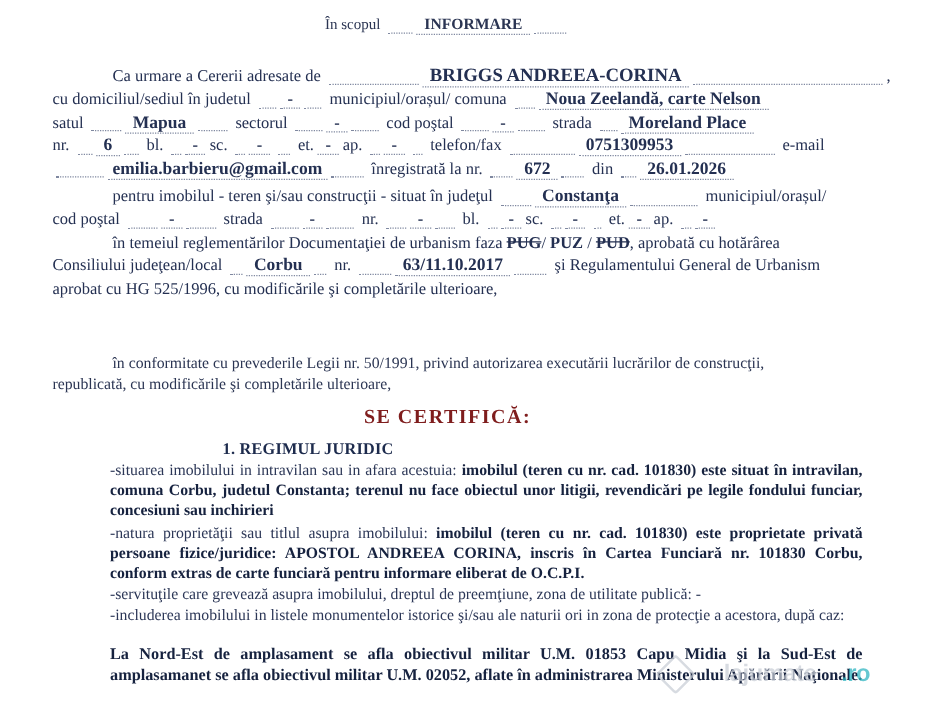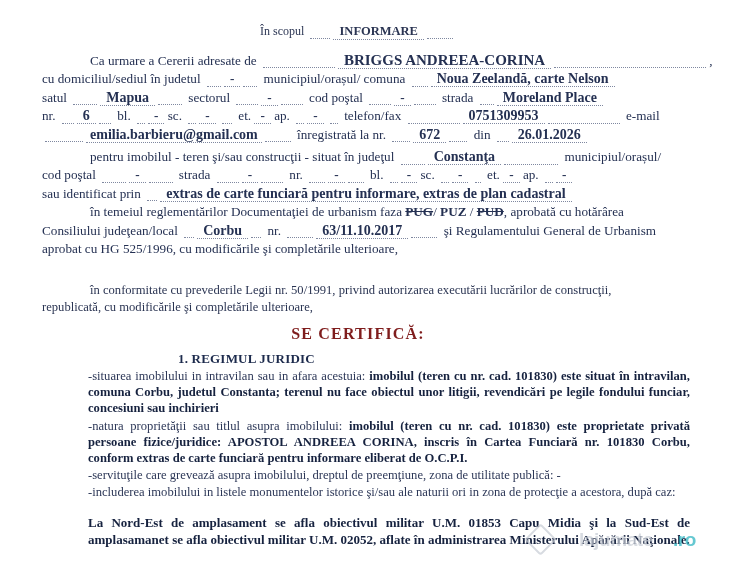--- a/index.html
+++ b/index.html
@@ -12,21 +12,21 @@
     height: 563px;
     overflow: hidden;
     font-family: "Liberation Serif", "DejaVu Serif", serif;
     color: #1f2a44;
     position: relative;
   }
   .page {
     position: relative;
     width: 716px;
     height: 563px;
-    padding: 12px;
+    padding: 0;
     box-sizing: border-box;
   }
   
   .top-cut {
     position: absolute;
     top: 0px;
     left: 0;
     width: 751px;
     height: 6px;
     overflow: hidden;
@@ -248,24 +248,20 @@
       <span class="fill" style="width:8px"></span><span class="val">-</span>
       <span>sc.</span>
       <span class="fill" style="width:8px"></span><span class="val">-</span>
       <span class="fill" style="width:6px"></span>
       <span>et.</span>
       <span class="val">-</span>
       <span>ap.</span>
       <span class="fill" style="width:8px"></span><span class="val">-</span>
     </div>
 
-    <div class="para-line">
-      <span>sau identificat prin</span>
-      <span class="fill" style="width:10px"></span><span class="val" style="font-size:14px">extras de carte funciară pentru informare, extras de plan cadastral</span>
-    </div>
 
     <div class="para-line">
       <span class="indent">în temeiul reglementărilor Documentaţiei de urbanism faza</span>
       <span class="strike">PUG</span><span>/</span>
       <span class="selopt">PUZ</span>
       <span>/</span>
       <span class="strike">PUD</span><span>, aprobată cu hotărârea</span>
     </div>
 
     <div class="para-line">

